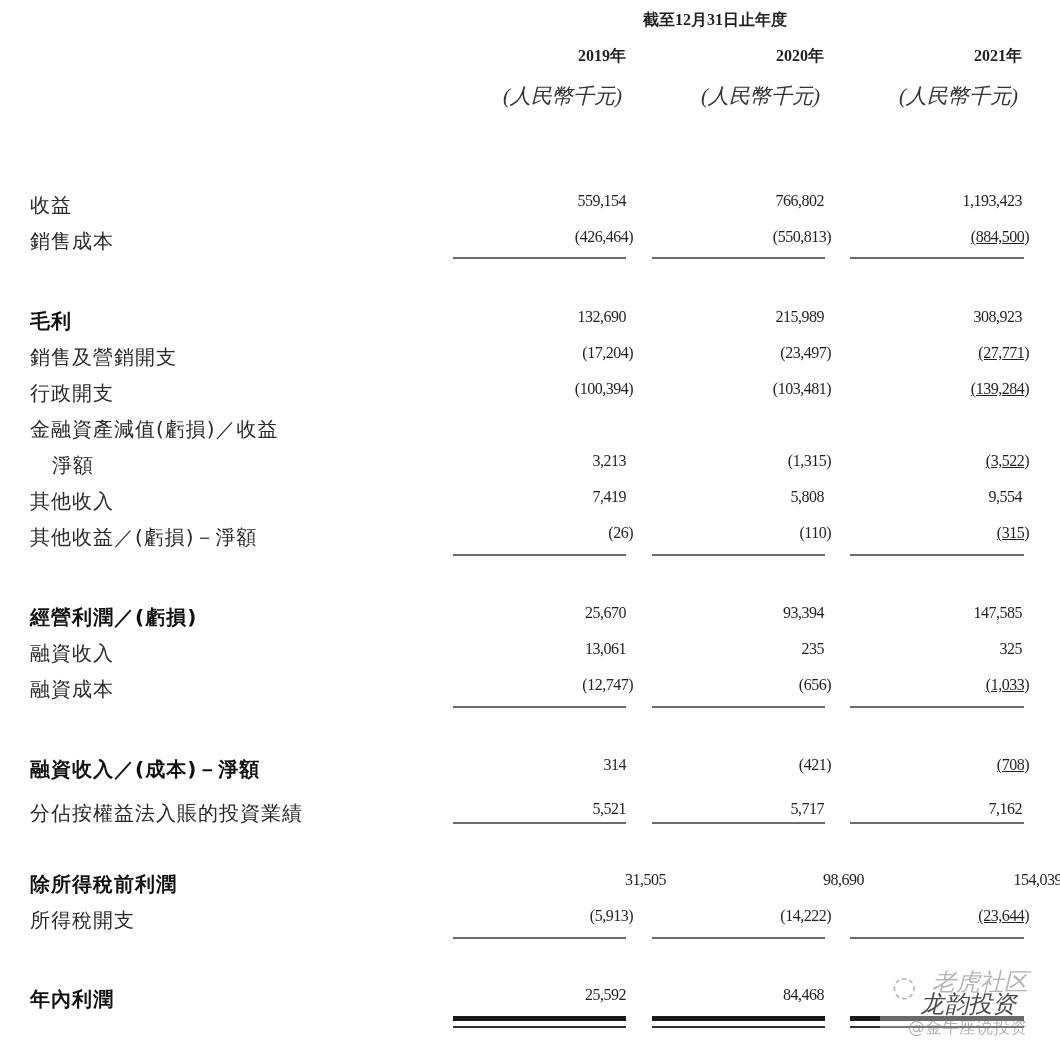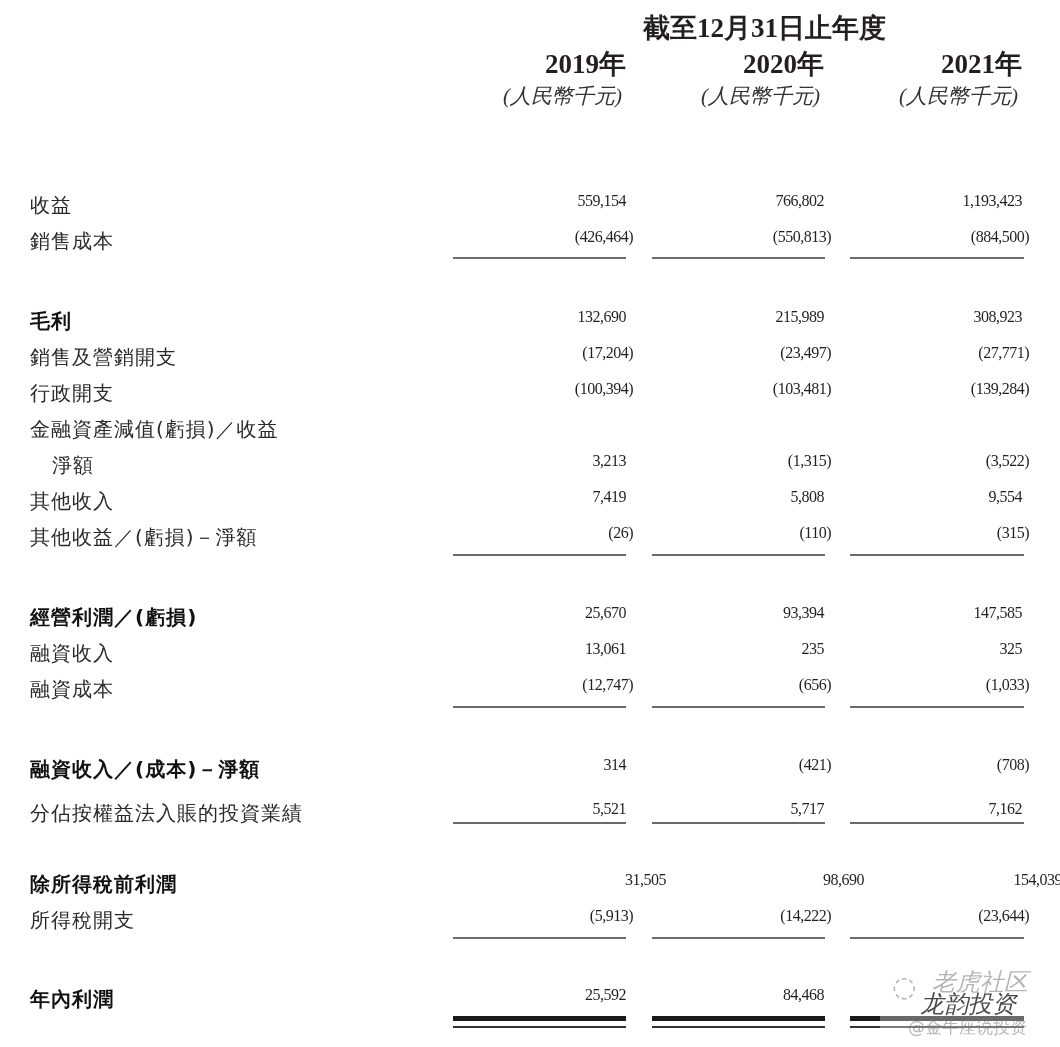--- a/index.html
+++ b/index.html
@@ -1,26 +1,26 @@
 <!DOCTYPE html>
 <html><head>
 <meta charset="utf-8">
 <style>
   html, body { margin:0; padding:0; background:#ffffff; }
   body { width:1060px; height:1047px; position:relative; overflow:hidden;
          font-family:"Liberation Serif", "DejaVu Serif", serif; color:#231f20; }
-  .hdr { position:absolute; font-weight:bold; font-size:27px; white-space:nowrap; }
+  .hdr { position:absolute; font-weight:bold; font-size:16px; white-space:nowrap; }
   .unit { position:absolute; font-style:italic; font-size:21px; color:#333; white-space:nowrap; text-align:right; }
   .row { position:absolute; left:0; width:1060px; height:30px; }
   .label { position:absolute; left:30px; top:0; font-family:"DejaVu Sans", sans-serif; font-size:20px; white-space:nowrap; color:#2a2a2a; letter-spacing:1px; }
   .label.bold { font-weight:bold; color:#111; }
   .label.indent { left:52px; }
   .num { position:absolute; top:0; font-size:16px; white-space:nowrap; text-align:right; letter-spacing:-0.5px; }
   .c0 { right:434px; } .c1 { right:236px; } .c2 { right:38px; }
-  .num.neg.c0 { right:427px; } .num.neg.c1 { right:229px;font-family:Liberation Serif, serif; } .num.neg.c2 { right:31px; }
+  .num.neg.c0 { right:427px; } .num.neg.c1 { right:229px;font-family:Liberation Serif, serif; } .num.neg.c2 { right:31px;text-decoration:underline; }
   .rule { position:absolute; height:2px; background:#6b6b6b; }
   .rule.thick { height:5px; background:#1a1a1a; }
   .rule.thin { height:2px; background:#333; }
   .wm { position:absolute; color:rgba(120,120,120,0.55); font-family:"DejaVu Sans", sans-serif; white-space:nowrap; }
 </style>
 </head>
 <body>
 
 <div class="hdr" style="left:643px; top:10px;">截至12月31日止年度</div>
 <div class="hdr" style="right:434px; top:46px;">2019年</div>

